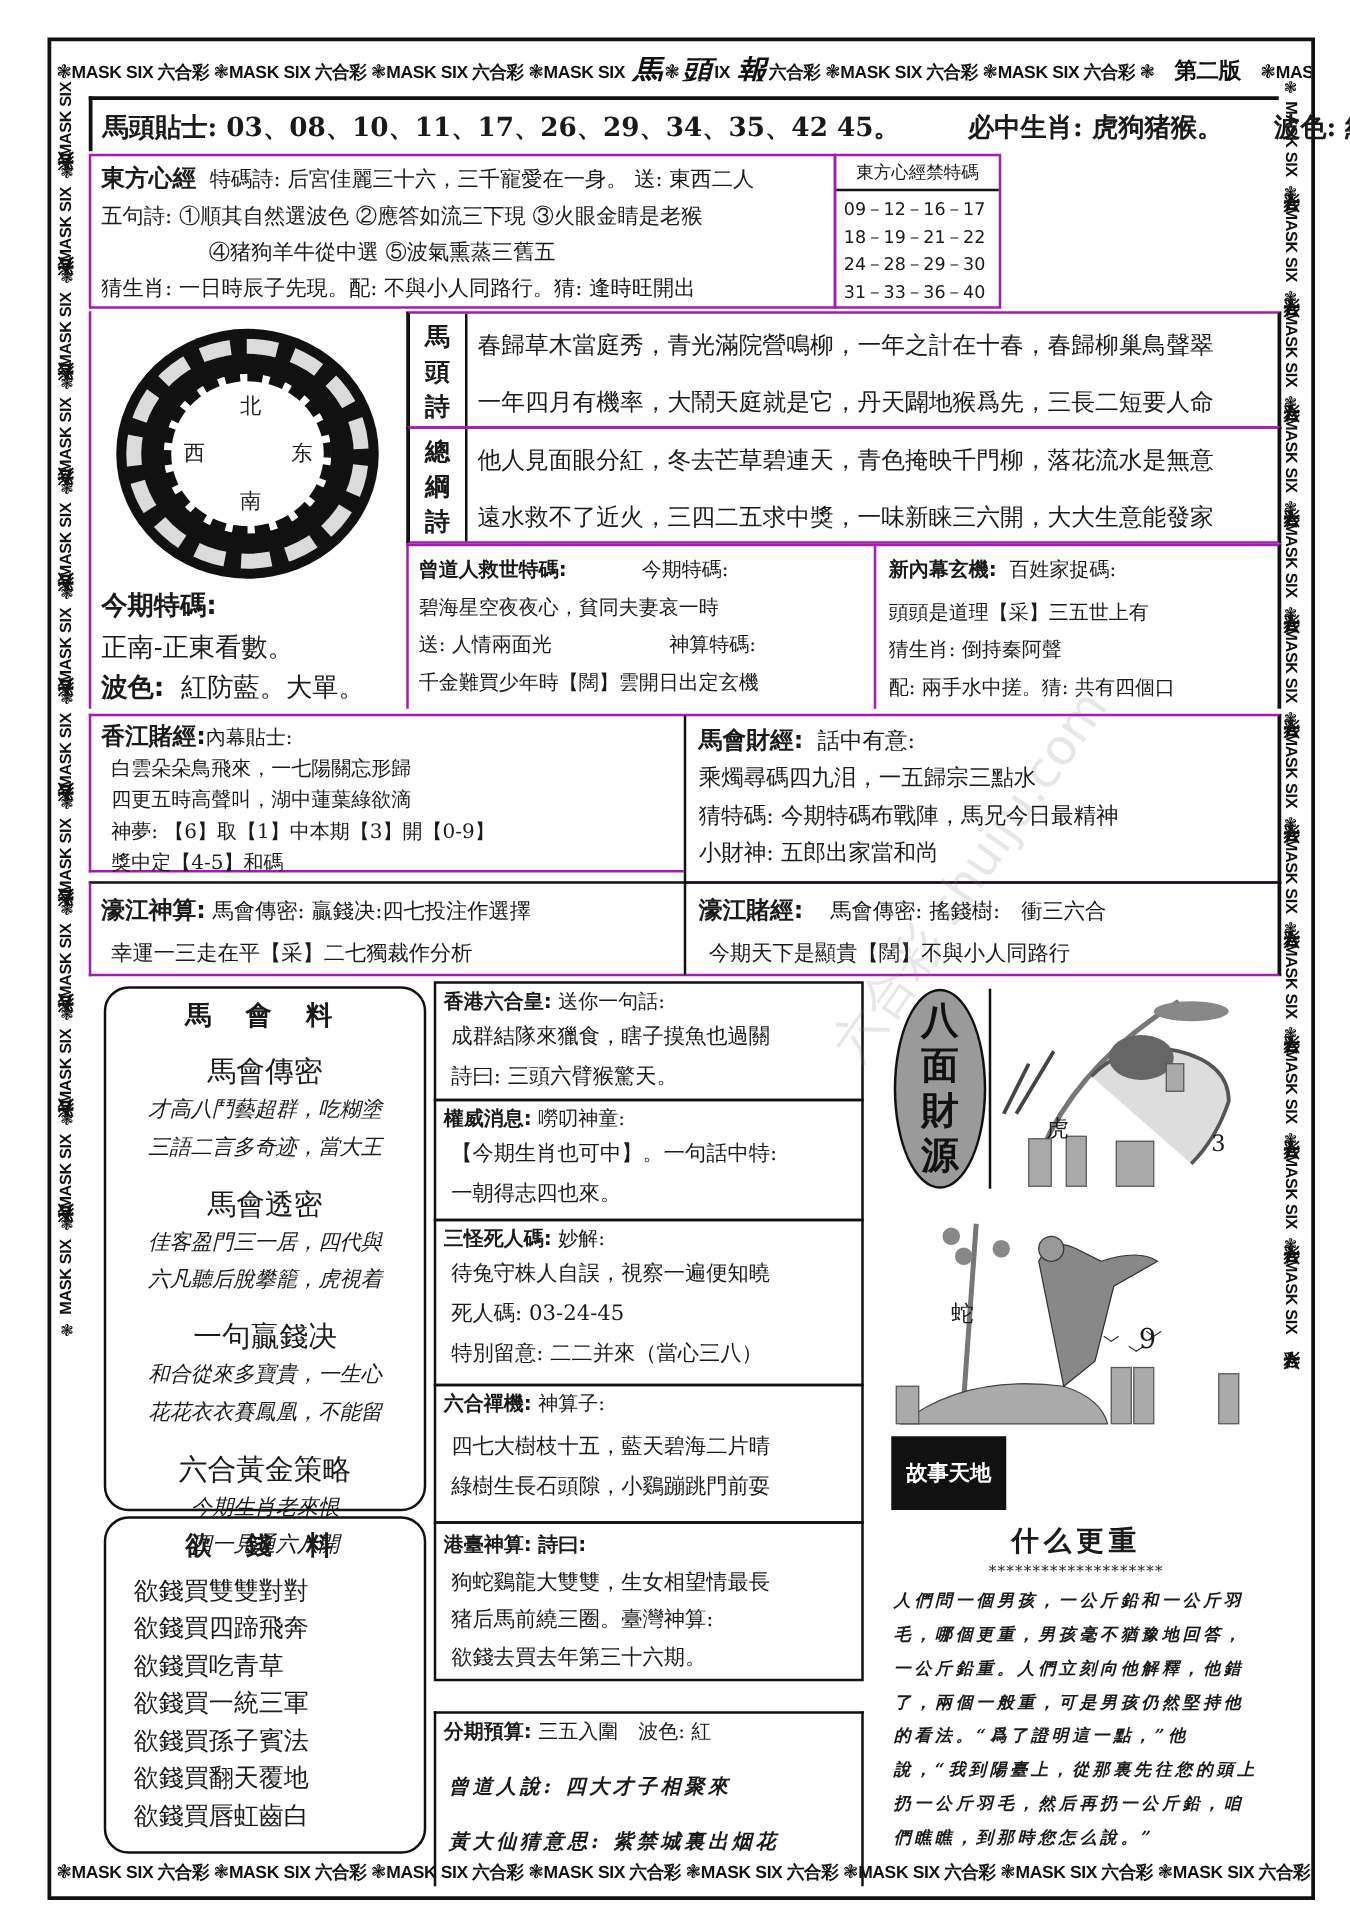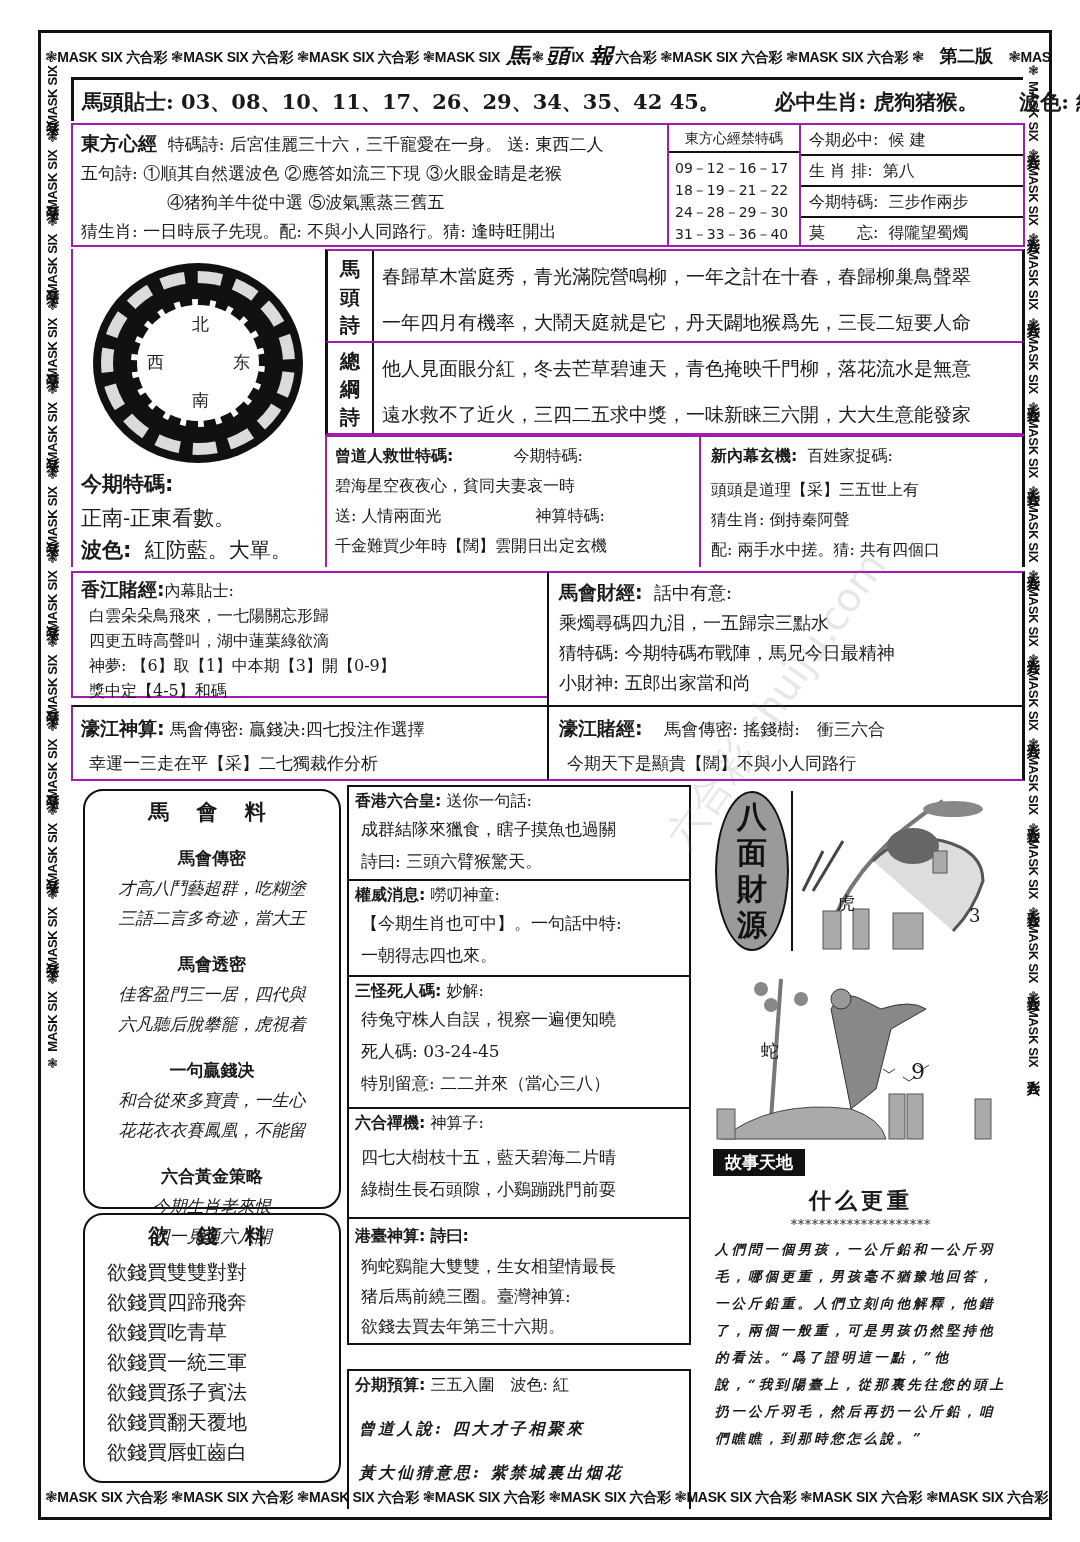--- a/index.html
+++ b/index.html
@@ -71,21 +71,21 @@
   .mahui .t { line-height: 30px; font-size: 18px; }
   .haojiang { left: 0; top: 632px; width: 476px; height: 76px; border-top: 2px solid #111; padding: 4px 8px; border-right: none; }
   .haojiang .t { line-height: 34px; font-size: 17px; }
   .haojiang2 { left: 476px; top: 632px; width: 478px; height: 76px; border-top: 2px solid #111; border-left: 2px solid #111; border-right: 3px solid #111; padding: 4px 10px; }
   .haojiang2 .t { line-height: 34px; font-size: 17px; }
 
   
   .rpanel { position: absolute; border: 2px solid #111; border-radius: 20px; padding: 6px 6px; text-align: center; font-family: "DejaVu Sans", sans-serif; }
   .mhl { left: 12px; top: 716px; width: 258px; height: 420px; }
   .mhl .title { font-size: 21px; font-weight: bold; letter-spacing: 10px; line-height: 30px; margin-bottom: 10px; }
-  .mhl .sub { font-size: 17px; font-weight: bold; line-height: 30px; margin-top: 16px; }
+  .mhl .sub { font-size: 23px; font-weight: normal; line-height: 30px; margin-top: 16px; }
   .mhl .line { font-family: "DejaVu Serif", serif; font-size: 17px; line-height: 30px; font-style: italic; }
   .yq { left: 12px; top: 1140px; width: 258px; height: 270px; text-align: left; }
   .yq .title { font-size: 21px; font-weight: bold; letter-spacing: 10px; line-height: 30px; text-align: center; margin-bottom: 6px; }
   .yq .line { font-family: "DejaVu Serif", serif; font-size: 20px; line-height: 30px; padding-left: 16px; }
 
   
   .mid { position: absolute; left: 276px; width: 344px; border: 2px solid #111; padding: 2px 6px; }
   .mid .t { font-size: 17px; line-height: 32px; padding-left: 6px; }
   .mid .h { font-size: 16px; line-height: 24px; padding-left: 0; }
   .m1 { top: 712px; height: 96px; }
@@ -98,21 +98,21 @@
   .m6 .sig { font-family: "DejaVu Serif", serif; font-style: italic; font-weight: bold; font-size: 16px; line-height: 44px; letter-spacing: 3px; padding-left: 4px; }
 
   
   .badge { position: absolute; left: 644px; top: 718px; width: 74px; height: 160px; border-radius: 50%; background: #9a9a9a; border: 2px solid #111; text-align: center; font-family: "DejaVu Sans", sans-serif; font-weight: bold; font-size: 30px; line-height: 36px; padding-top: 6px; color: #111; }
   .illus { position: absolute; border: none; background: #fff; overflow: hidden; }
   .illus1 { left: 720px; top: 718px; width: 224px; height: 160px; border-left: 2px solid #111; }
   .illus2 { left: 640px; top: 896px; width: 290px; height: 172px; }
   .illus-label { position: absolute; font-size: 18px; font-family: "DejaVu Serif", serif; }
 
   .story { position: absolute; left: 640px; top: 1076px; width: 300px; height: 330px; }
-  .story .tag { display: inline-block; background: #111; color: #fff; font-family: "DejaVu Sans", sans-serif; font-weight: bold; font-size: 17px; padding: 2px 12px; margin-left: 2px; }
+  .story .tag { display: inline-block; background: #111; color: #fff; font-family: "DejaVu Sans", sans-serif; font-weight: bold; font-size: 17px; padding: 18px 12px; margin-left: 2px; }
   .story .title { text-align: center; font-size: 22px; font-weight: bold; margin-top: 10px; letter-spacing: 4px; }
   .story .stars { text-align: center; font-size: 12px; letter-spacing: 1px; margin-top: 2px; }
   .story .body { font-family: "DejaVu Serif", serif; font-style: italic; font-weight: bold; font-size: 13.5px; line-height: 27px; margin-top: 4px; white-space: normal; word-break: break-all; letter-spacing: 3px; padding: 0 4px; }
 
   .watermark { position: absolute; left: 560px; top: 640px; font-family: "DejaVu Sans", sans-serif; font-size: 40px; color: rgba(120,120,120,0.18); transform: rotate(-55deg); pointer-events: none; white-space: nowrap; }
 </style>
 </head>
 <body>
 
 <div class="page">
@@ -172,26 +172,20 @@
     <div class="box ban">
       <div class="head">東方心經禁特碼</div>
       <div class="nums">
         <div>09－12－16－17</div>
         <div>18－19－21－22</div>
         <div>24－28－29－30</div>
         <div>31－33－36－40</div>
       </div>
     </div>
 
-    <div class="box info">
-      <div class="row"><span>今期必中:</span>&nbsp;&nbsp;<span>候 建</span></div>
-      <div class="row"><span>生 肖 排:</span>&nbsp;&nbsp;<span>第八</span></div>
-      <div class="row"><span>今期特碼:</span>&nbsp;&nbsp;<span>三步作兩步</span></div>
-      <div class="row"><span>莫　　忘:</span>&nbsp;&nbsp;<span>得隴望蜀燭</span></div>
-    </div>
 
     <div class="box compass-box">
       <div class="compass">
         <div class="ticks"></div>
         <div class="inner-c">
           <span class="dir" style="left:55px;top:8px">北</span>
           <span class="dir" style="left:10px;top:46px">西</span>
           <span class="dir" style="left:96px;top:46px">东</span>
           <span class="dir" style="left:55px;top:84px">南</span>
         </div>

